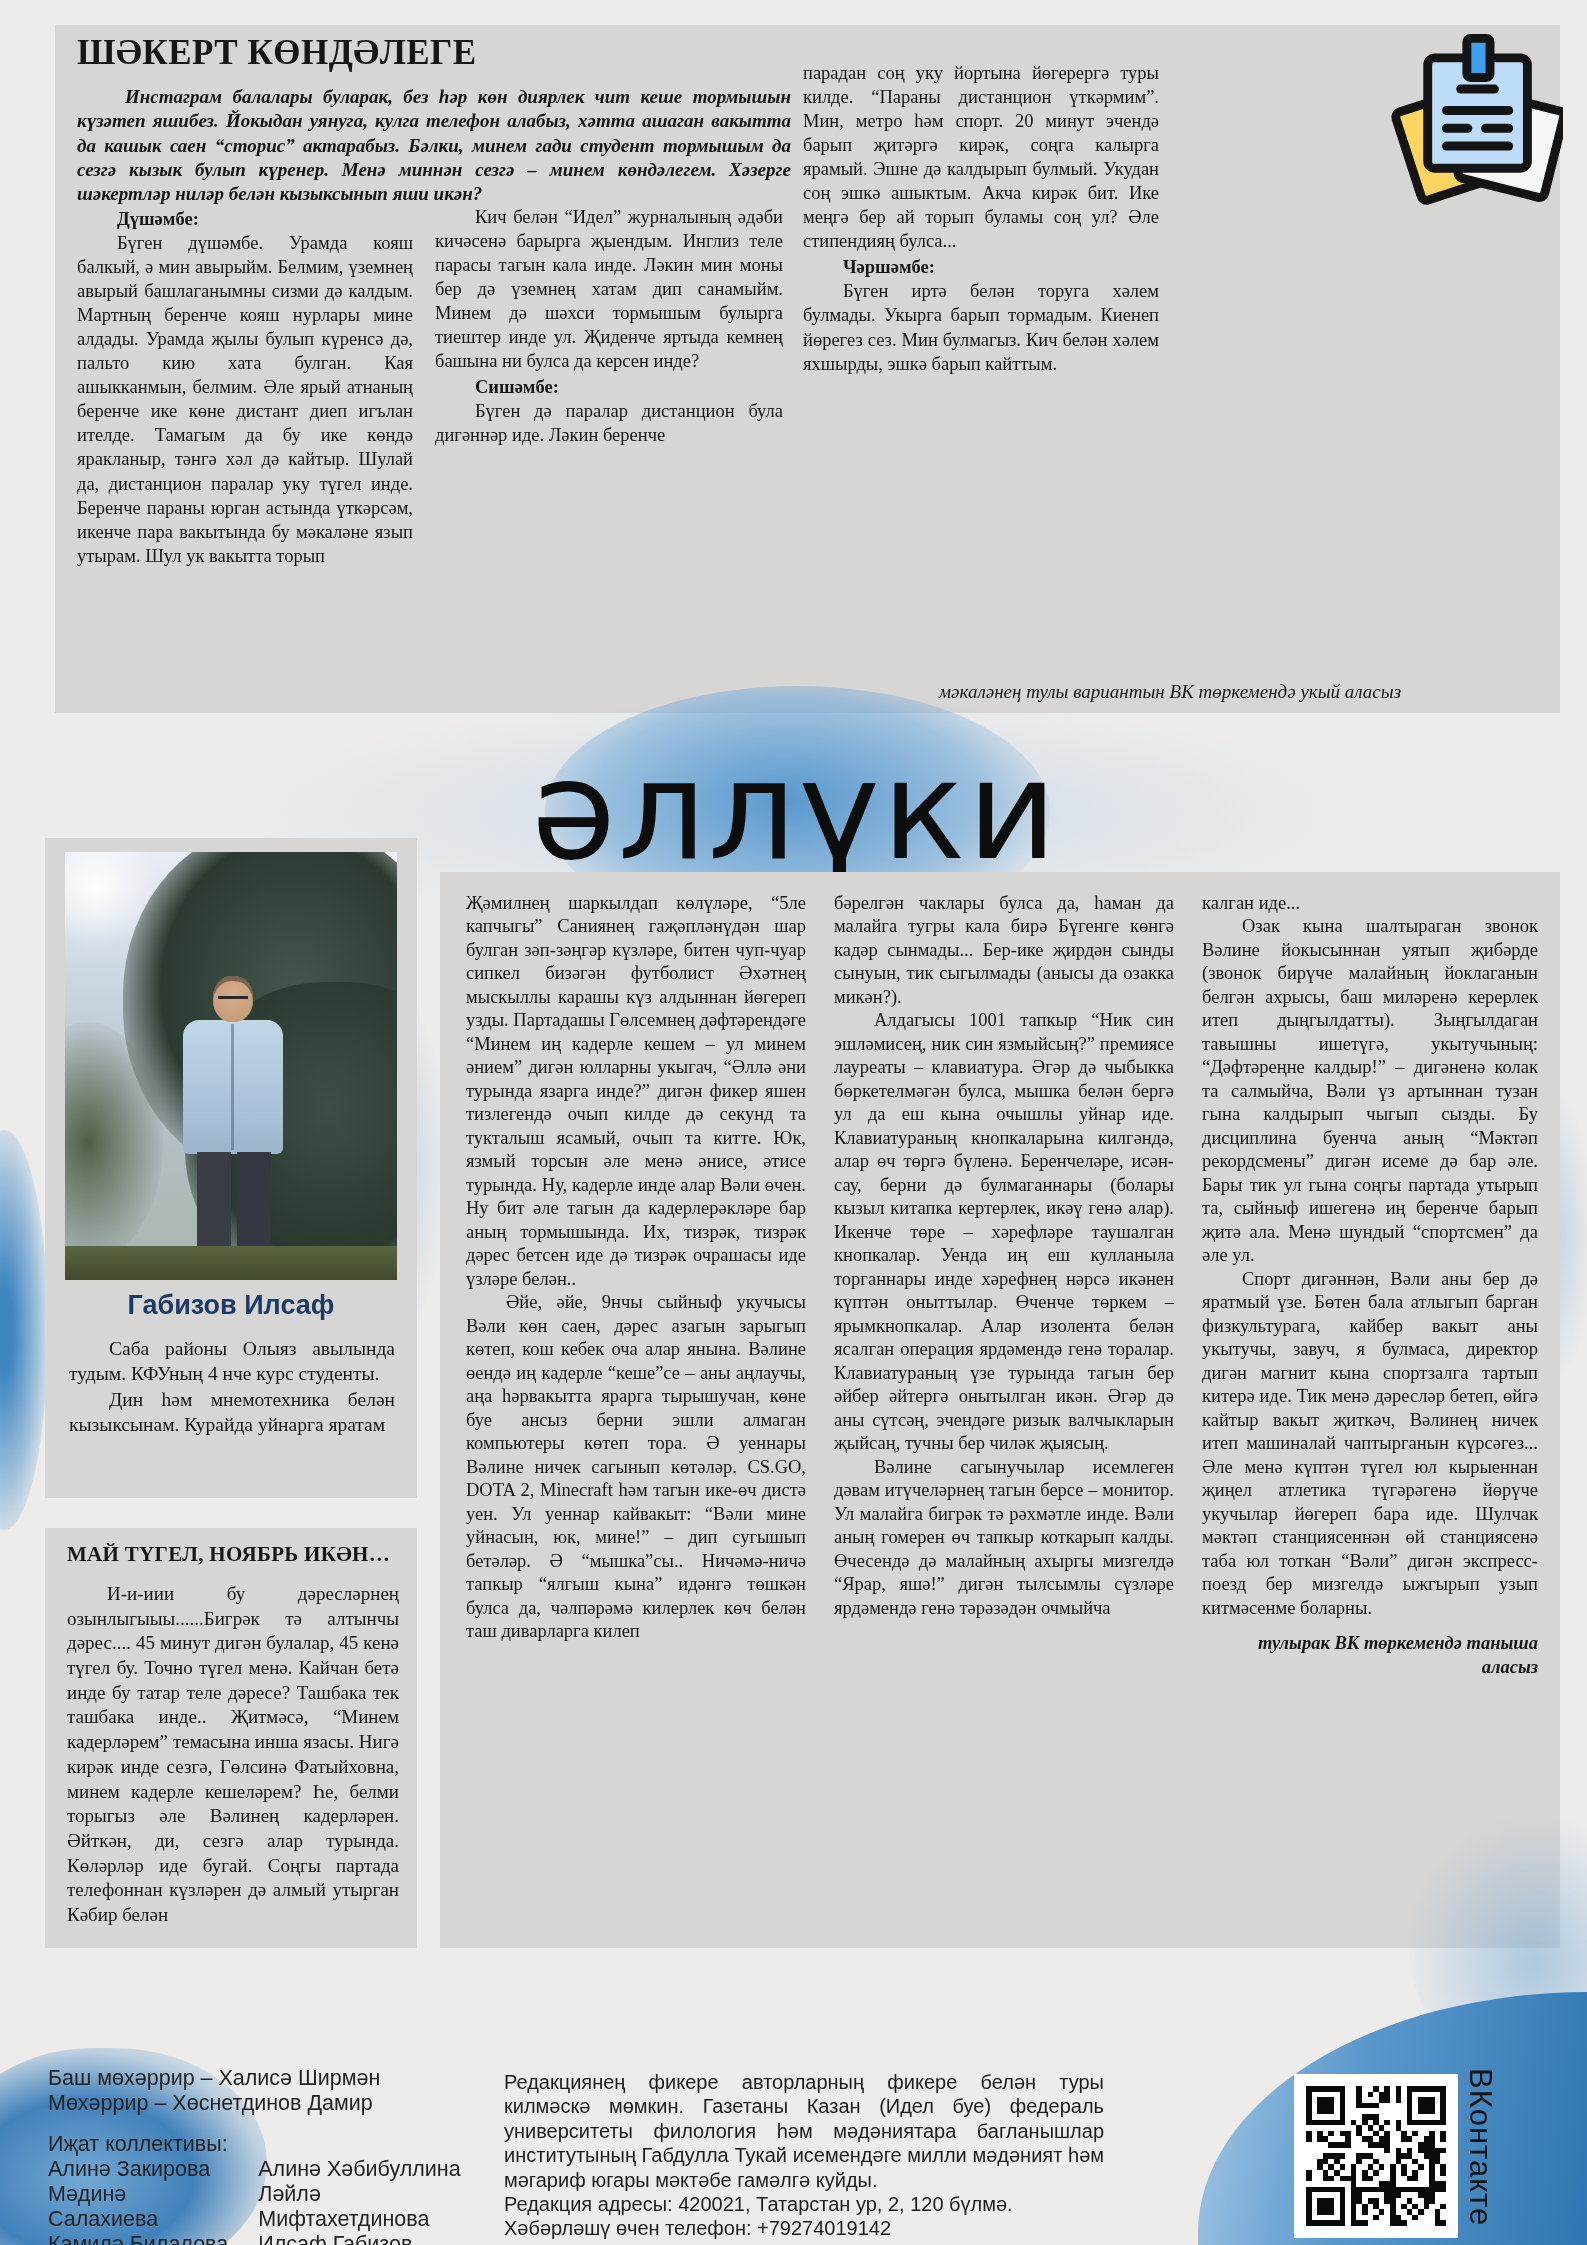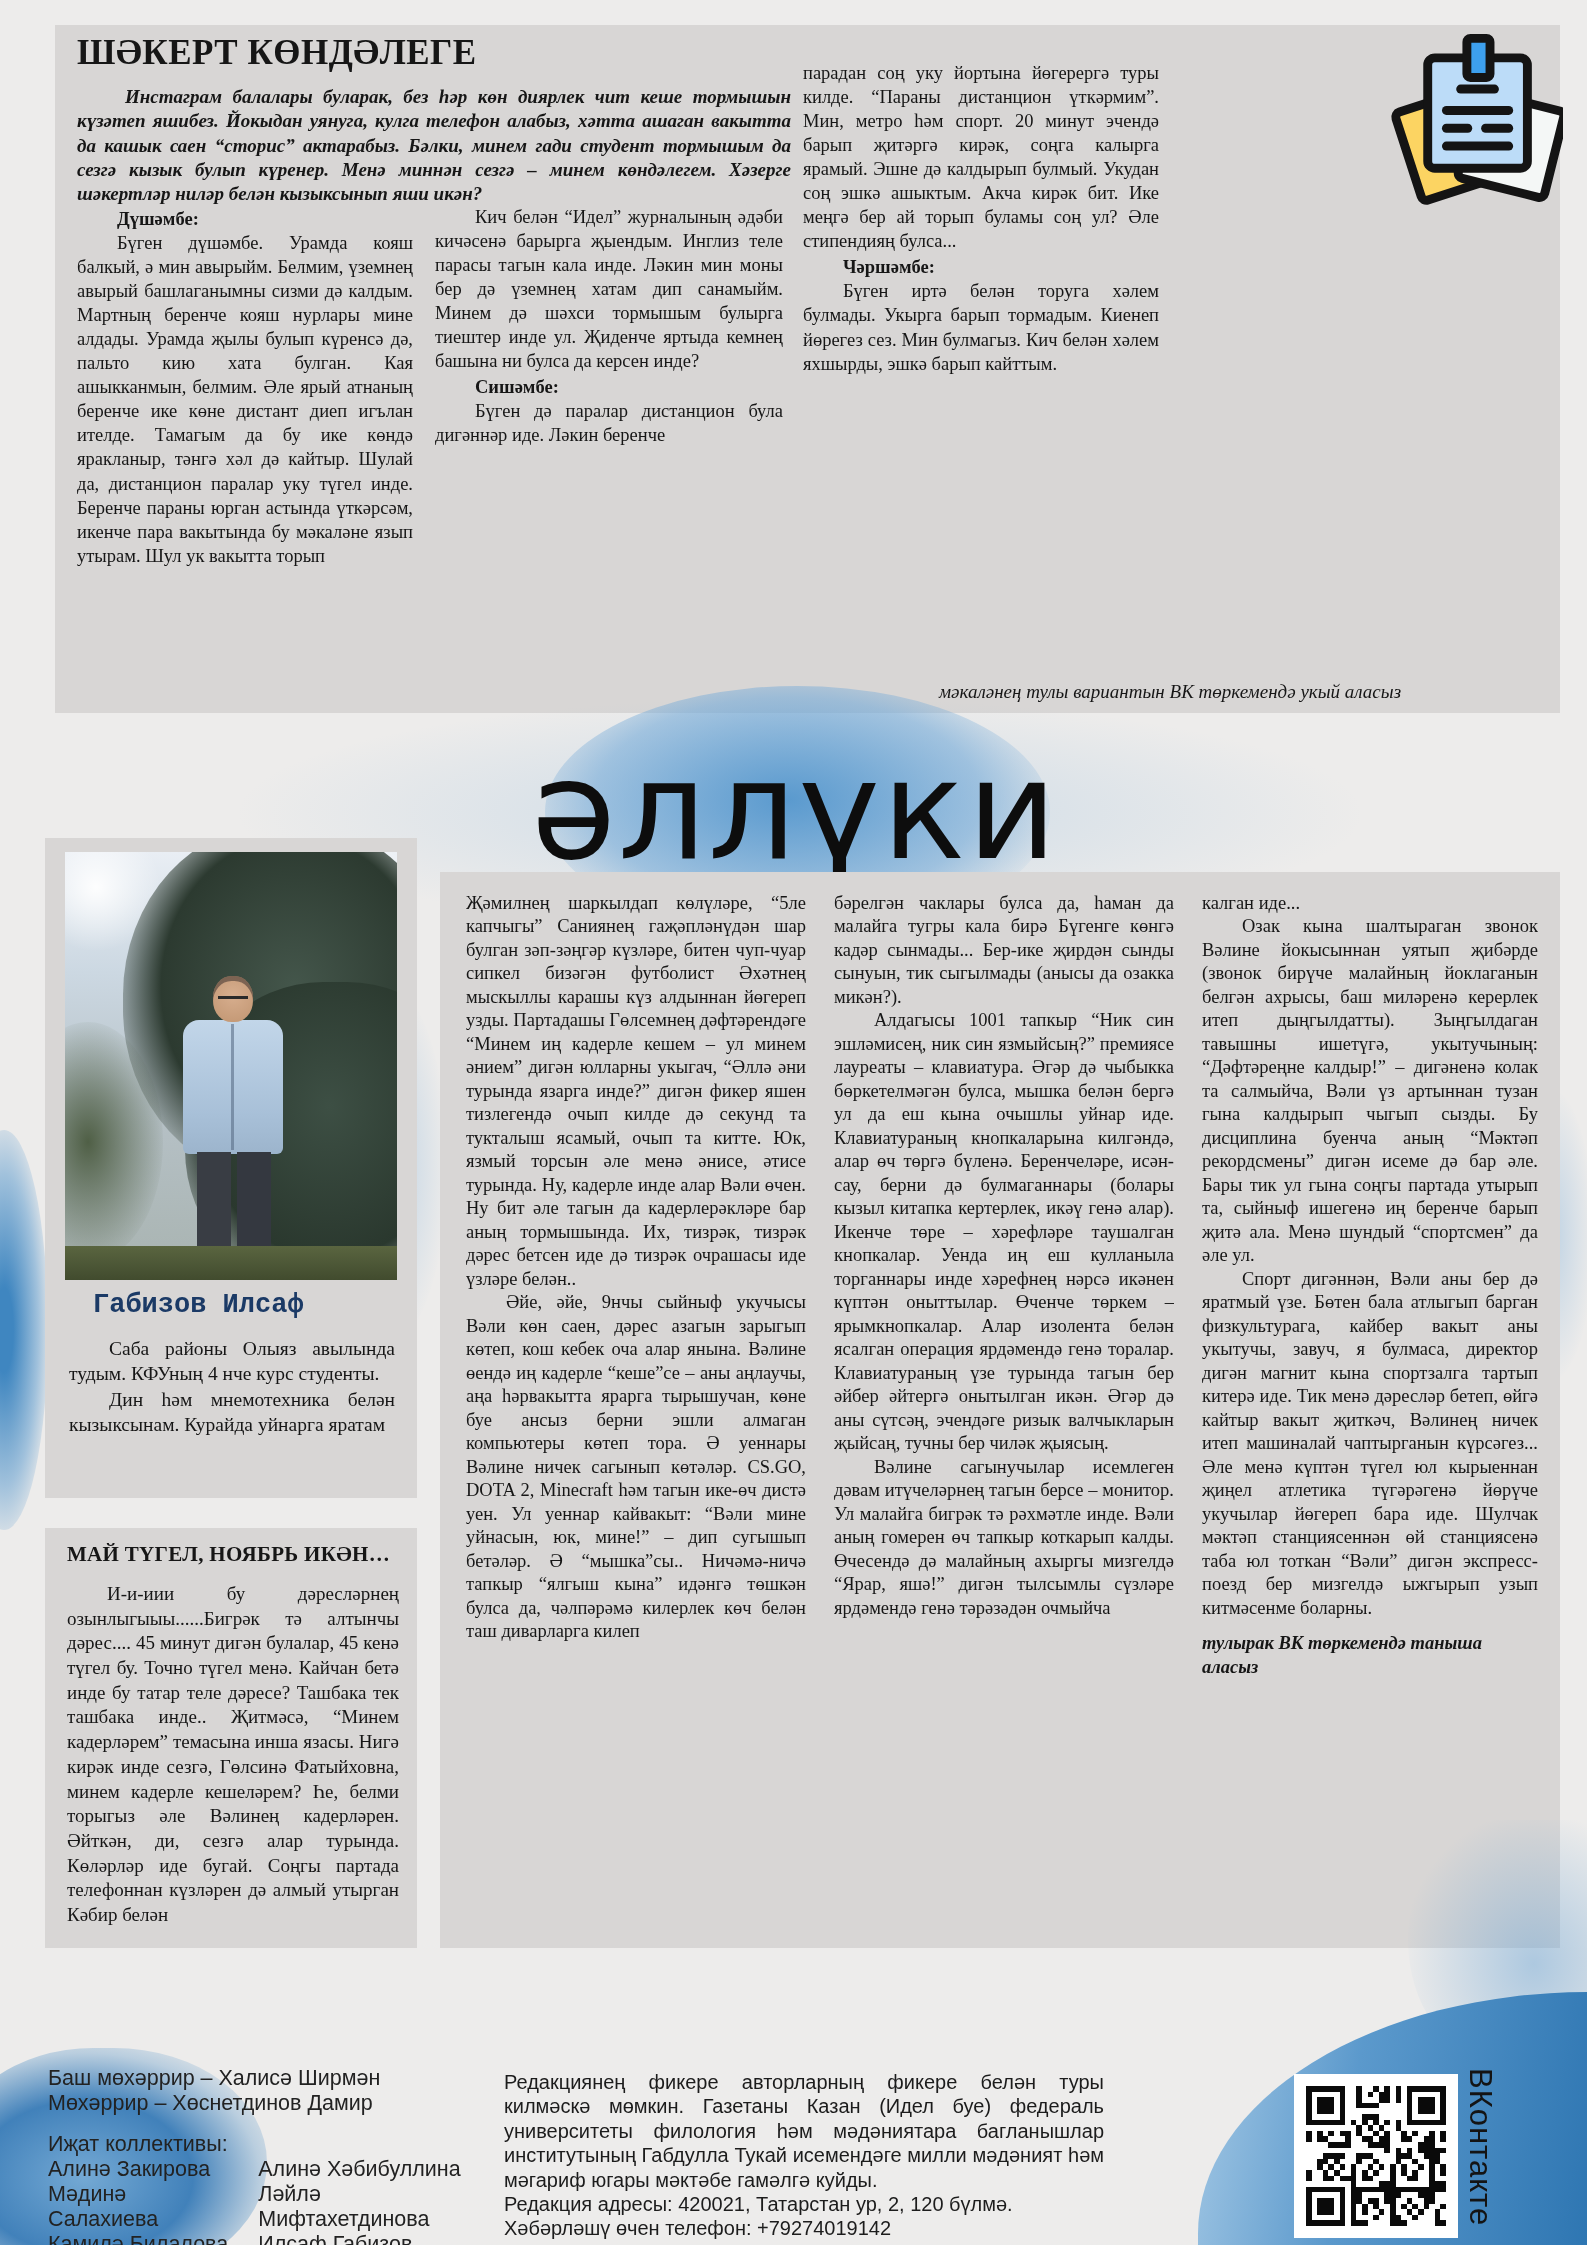--- a/index.html
+++ b/index.html
@@ -16,21 +16,21 @@
     font-weight:bold;font-style:italic;text-align:justify;text-indent:48px;}
   .tcol{position:absolute;font-size:18.5px;line-height:1.3;}
   #tcol1{left:22px;top:180px;width:336px;height:492px;}
   #tcol2{left:380px;top:180px;width:348px;height:492px;}
   #tcol3{left:748px;top:36px;width:356px;height:636px;}
   #tcol4{left:1124px;top:56px;width:288px;height:616px;}
   .icon-spacer{float:right;width:88px;height:148px;}
   .blk{margin:0;text-align:justify;text-indent:40px;}
   .blk.cont{text-indent:0;}
   .blk.h{font-weight:bold;margin-top:2px;}
-  .blk.sigc{font-weight:bold;font-style:italic;text-align:left;text-indent:0;padding-top:12px;}
+  .blk.sigc{font-weight:bold;font-style:italic;text-align:right;text-indent:0;padding-top:12px;}
   #top-note{position:absolute;left:790px;bottom:10px;width:650px;text-align:center;
     font-style:italic;font-size:19px;}
   #notes-icon{position:absolute;left:1385px;top:30px;width:178px;height:184px;}
   
   .blob{position:absolute;pointer-events:none;}
   #logo-wash{left:230px;top:696px;width:1140px;height:235px;border-radius:50%;
     background:radial-gradient(ellipse at 50% 50%, rgba(130,180,222,.30) 0%, rgba(150,195,230,0) 70%);}
   #logo-blob{left:545px;top:686px;width:505px;height:252px;border-radius:50%;
     background:radial-gradient(ellipse at 48% 45%, rgba(80,148,204,.92) 0%, rgba(116,170,216,.6) 52%, rgba(150,195,230,0) 76%);}
   #logo{position:absolute;left:480px;top:742px;width:630px;text-align:center;
@@ -54,22 +54,22 @@
     background:radial-gradient(circle at 50% 42%, #d7ae8e 0%, #c59a77 80%);
     box-shadow:inset 0 5px 0 rgba(60,50,45,.55);}
   #person-glasses{left:153px;top:144px;width:30px;height:6px;border-top:3px solid #2a2a2a;}
   #person-shirt{left:118px;top:168px;width:100px;height:134px;border-radius:16px 16px 6px 6px;
     background:linear-gradient(180deg,#c2d6e9 0%,#a8c0d8 70%,#9cb4cc 100%);}
   #shirt-placket{left:166px;top:172px;width:3px;height:126px;background:rgba(90,110,135,.6);}
   #leg-left{left:132px;top:300px;width:34px;height:102px;background:#393d44;}
   #leg-right{left:172px;top:300px;width:34px;height:102px;background:#343840;}
   #grass{left:0;bottom:0;width:100%;height:34px;
     background:linear-gradient(180deg,#5a6540 0%,#414b2e 100%);}
-  #profile-name{position:absolute;left:0;top:452px;width:100%;
-    font-family:Liberation Mono, monospace;font-weight:bold;font-size:27px;color:#1b3a66;margin-left:48px;}
+  #profile-name{position:absolute;left:0;top:452px;width:100%;text-align:center;
+    font-family:Liberation Sans, sans-serif;font-weight:bold;font-size:27px;color:#1b3a66;}
   #profile-bio{position:absolute;left:24px;top:498px;width:326px;font-size:19.5px;line-height:1.3;}
   #panelA2{left:45px;top:1528px;width:372px;height:420px;}
   #may-head{position:absolute;left:22px;top:14px;width:332px;font-weight:bold;font-size:21px;letter-spacing:.3px;}
   #may-body{position:absolute;left:22px;top:54px;width:332px;font-size:19px;line-height:1.3;}
   #panelB{left:440px;top:872px;width:1120px;height:1076px;}
   .bcol{position:absolute;top:20px;font-size:18.5px;line-height:1.27;}
   #bcolB{left:26px;width:340px;height:1040px;overflow:hidden;}
   #bcolC{left:394px;width:340px;height:1040px;overflow:hidden;}
   #bcolD{left:762px;width:336px;height:1040px;overflow:hidden;}
   

